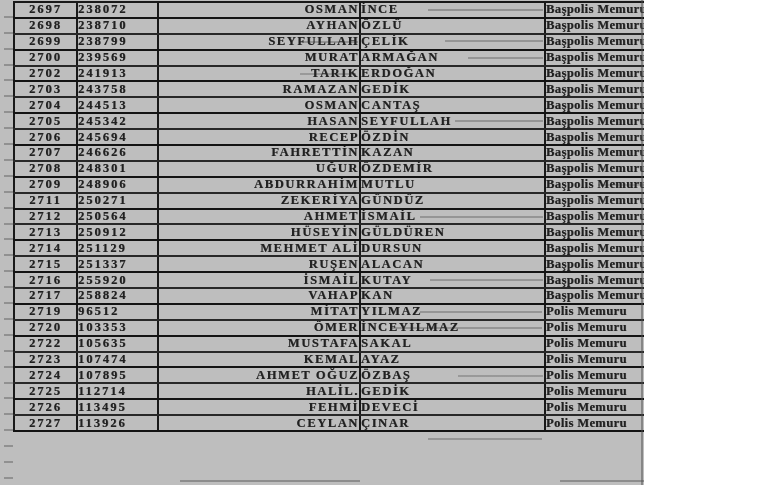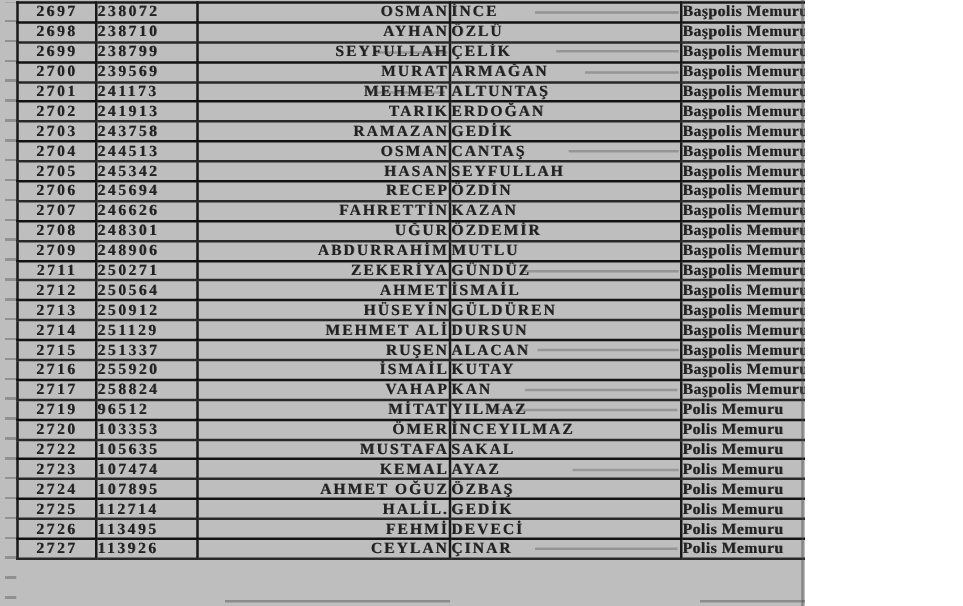--- a/index.html
+++ b/index.html
@@ -176,27 +176,20 @@
           <td class="c5">Başpolis Memuru</td>
         </tr>
         <tr>
           <td class="c1">2700</td>
           <td class="c2">239569</td>
           <td class="c3">MURAT</td>
           <td class="c4">ARMAĞAN</td>
           <td class="c5">Başpolis Memuru</td>
         </tr>
         <tr>
-          <td class="c1">2701</td>
-          <td class="c2">241173</td>
-          <td class="c3">MEHMET</td>
-          <td class="c4">ALTUNTAŞ</td>
-          <td class="c5">Başpolis Memuru</td>
-        </tr>
-        <tr>
           <td class="c1">2702</td>
           <td class="c2">241913</td>
           <td class="c3">TARIK</td>
           <td class="c4">ERDOĞAN</td>
           <td class="c5">Başpolis Memuru</td>
         </tr>
         <tr>
           <td class="c1">2703</td>
           <td class="c2">243758</td>
           <td class="c3">RAMAZAN</td>

